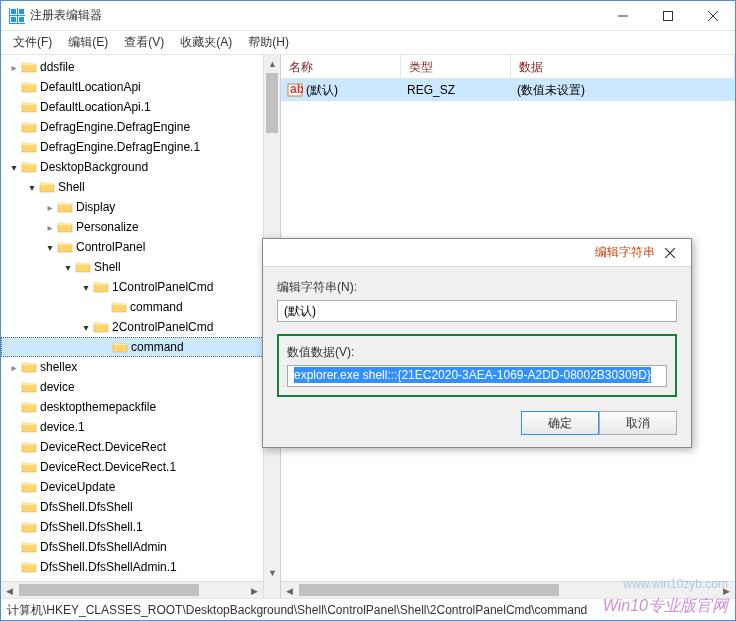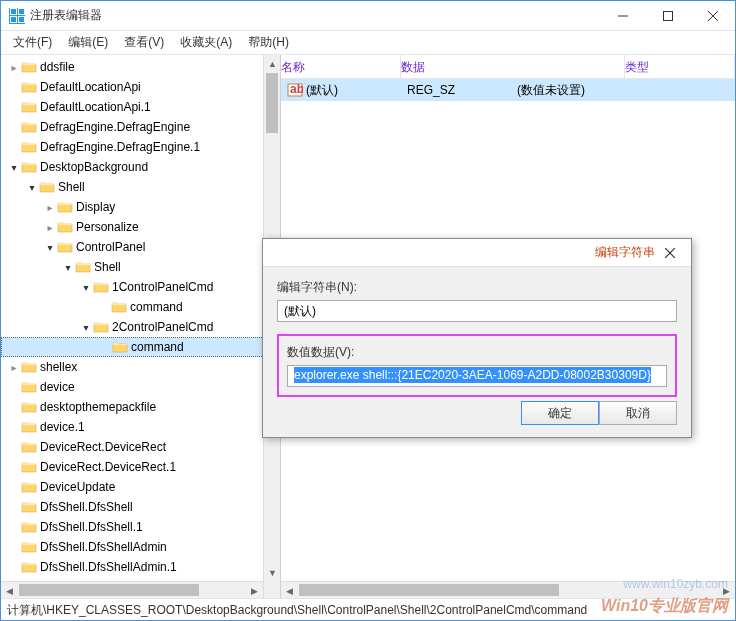--- a/index.html
+++ b/index.html
@@ -26,49 +26,49 @@
 .tree-row { display: flex; align-items: center; height: 20px; white-space: nowrap; }
 .tree-row.selected { background: #cce8ff; border: 1px dotted #666; }
 .tree-spacer { display: inline-block; }
 .chevron { width: 14px; display: inline-flex; justify-content: center; color: #888; font-size: 10px; }
 .chevron.blank { visibility: hidden; }
 .folder-icon { width: 16px; height: 14px; display: inline-block; margin-right: 3px; }
 .folder-icon svg { width: 16px; height: 14px; }
 .tree-label { color: #000; }
 
 .list-header { display: flex; height: 24px; border-bottom: 1px solid #e5e5e5; }
-.list-header-col { padding: 4px 0; border-right: 1px solid #e5e5e5; color: #6d28d9; }
+.list-header-col { padding: 4px 8px; border-right: 1px solid #e5e5e5; color: #7f1d1d; }
 .list-row { display: flex; height: 22px; align-items: center; }
 .list-row.selected { background: #cce8ff; }
 .list-cell { padding: 18px 6px; overflow: hidden; }
 .value-icon { display: inline-block; width: 16px; height: 16px; vertical-align: middle; margin-right: 3px; }
 
 .statusbar { height: 22px; border-top: 1px solid #e5e5e5; padding: 3px 6px; color: #333; font-size: 12px; overflow: hidden; white-space: nowrap; }
 
 .dialog { position: absolute; left: 262px; top: 238px; width: 430px; background: #f0f0f0; border: 1px solid #888; box-shadow: 2px 2px 8px rgba(0,0,0,0.3); }
 .dialog-titlebar { height: 28px; display: flex; align-items: center; padding: 0 6px; background: #fff; border-bottom: 1px solid #ddd; }
 .dialog-title { flex: 1; color: #c2410c; text-align: right; }
 .dialog-close { width: 30px; height: 20px; display: flex; align-items: center; justify-content: center; }
 .dialog-body { padding: 12px 14px; }
 .field-label { color: #333; margin-bottom: 4px; }
 .field-input { width: 100%; height: 22px; border: 1px solid #aaa; padding: 2px 6px; background: #fff; font-size: 12px; margin-bottom: 12px; }
-.highlight-box { border: 2px solid #d946ef; padding: 8px; }
+.highlight-box { border: 2px solid #15803d; padding: 8px; margin-bottom: 10px; }
 .field-input.selected { background: #fff; }
 .field-input.selected .seltext { background: #3390ff; color: #fff; padding: 1px 0; }
 .dialog-buttons { display: flex; justify-content: flex-end; padding-top: 4px; }
 .dialog-btn { width: 78px; height: 24px; border: 1px solid #adadad; background: linear-gradient(#fdfdfd,#e8e8e8); color: #333; display: flex; align-items: center; justify-content: center; }
 .dialog-btn.default { border-color: #3390ff; }
 
 .scrollbar-v { position: absolute; right: 0; top: 0; bottom: 0; width: 17px; background: #f0f0f0; border-left: 1px solid #ddd; }
 .scrollbar-v .thumb { position: absolute; left: 2px; right: 2px; background: #c0c0c0; border-radius: 0; }
 .scrollbar-h { position: absolute; left: 0; right: 17px; bottom: 0; height: 17px; background: #f0f0f0; border-top: 1px solid #ddd; }
 .scrollbar-h .thumb { position: absolute; top: 2px; bottom: 2px; background: #c0c0c0; }
 .scroll-arrow { position: absolute; width: 17px; height: 17px; display: flex; align-items: center; justify-content: center; color: #666; font-size: 9px; }
 
-.watermark { position: absolute; right: 8px; bottom: 4px; color: #c2410c; font-size: 16px; font-style: italic; font-weight: bold; opacity: 0.5; }
+.watermark { position: absolute; right: 8px; bottom: 4px; color: #a21caf; font-size: 16px; font-style: italic; font-weight: normal; opacity: 0.5; }
 .watermark-url { position: absolute; right: 8px; bottom: 30px; color: #4a90d9; font-size: 12px; opacity: 0.4; }
 </style>
 </head>
 <body>
 
 <div class="window">
 
   <div class="titlebar">
     <div class="titlebar-icon">
       <div></div>
@@ -351,22 +351,22 @@
       <div class="scrollbar-h">
         <div class="scroll-arrow" style="left:0">◀</div>
         <div class="thumb" style="left:18px;width:180px"></div>
         <div class="scroll-arrow" style="right:0">▶</div>
       </div>
     </div>
 
     <div class="list-panel">
       <div class="list-header">
         <div class="list-header-col" style="width:120px">名称</div>
+        <div class="list-header-col" style="width:110px">类型</div>
         <div class="list-header-col" style="flex:1">数据</div>
-        <div class="list-header-col" style="width:110px">类型</div>
       </div>
       <div id="listrows" style="flex:1;position:relative">
           <div class="list-row selected">
             <div class="list-cell" style="width:120px"><span class="value-icon"><svg viewBox="0 0 16 16">
                   <rect x="1" y="2" width="14" height="12" fill="#fff" stroke="#d08030" stroke-width="1"></rect>
                   <text x="3" y="11" font-size="8" fill="#d04040" font-weight="bold">ab</text>
                 </svg></span><span>(默认)</span></div>
             <div class="list-cell" style="width:110px">REG_SZ</div>
             <div class="list-cell" style="flex:1">(数值未设置)</div>
           </div>

